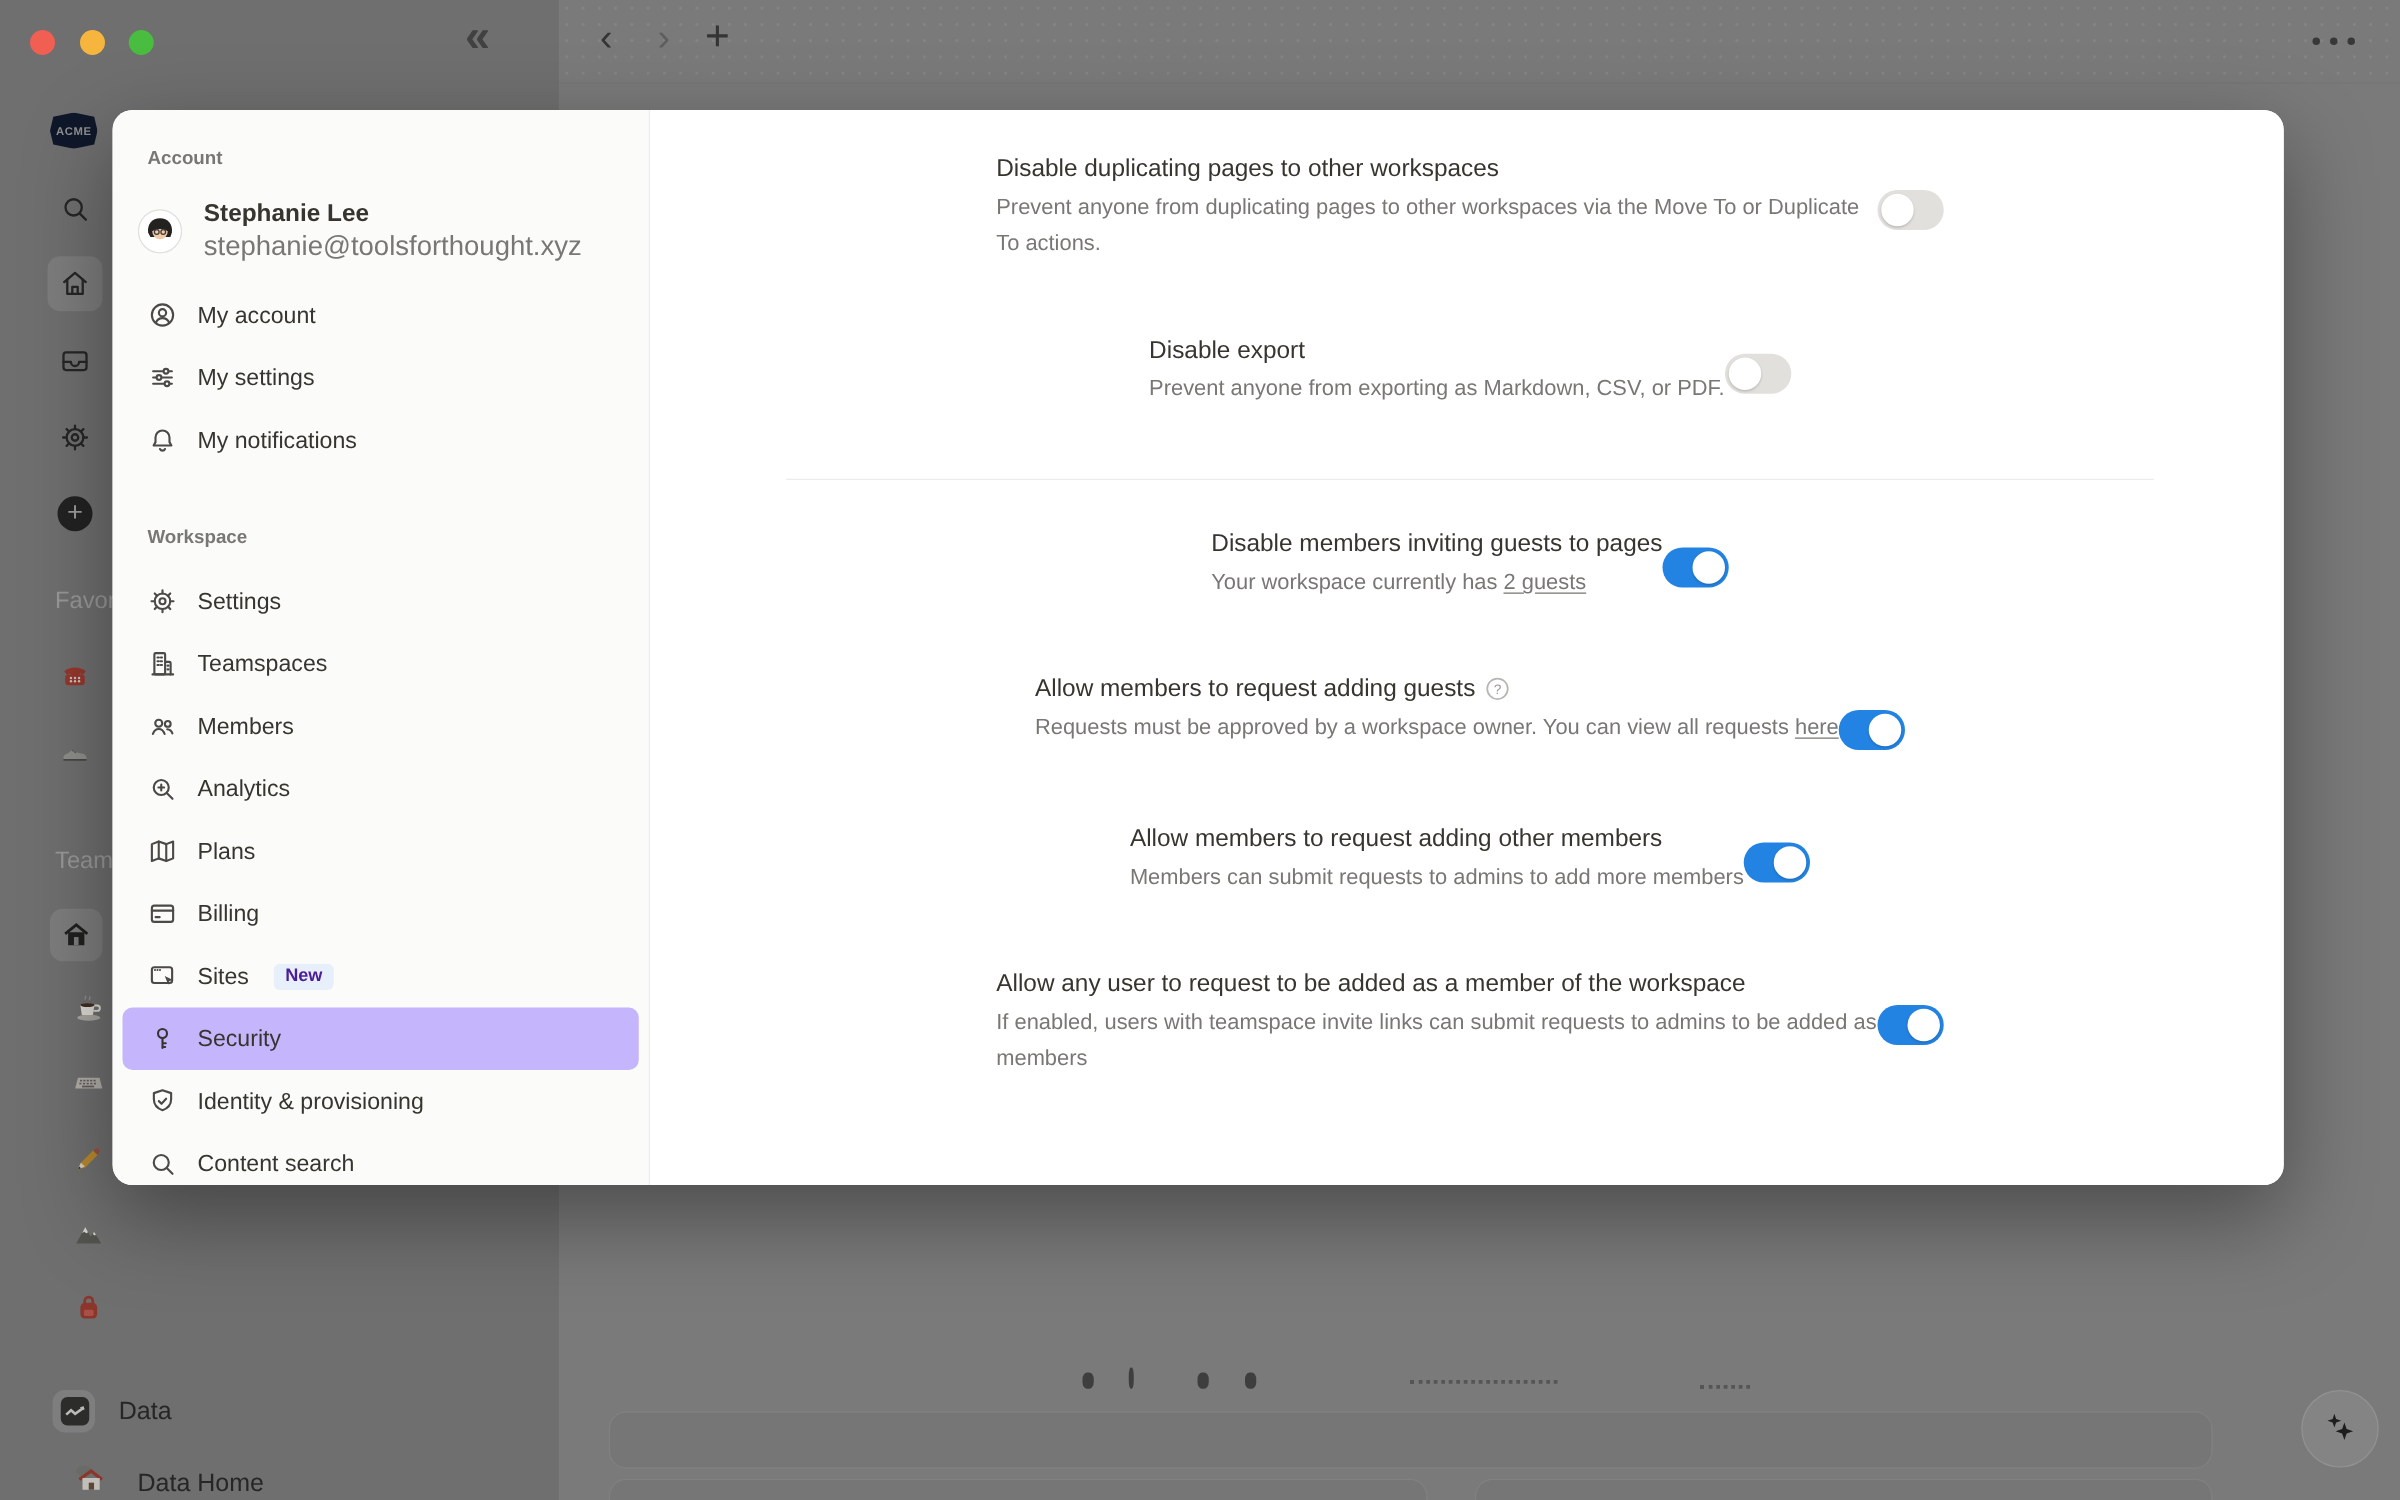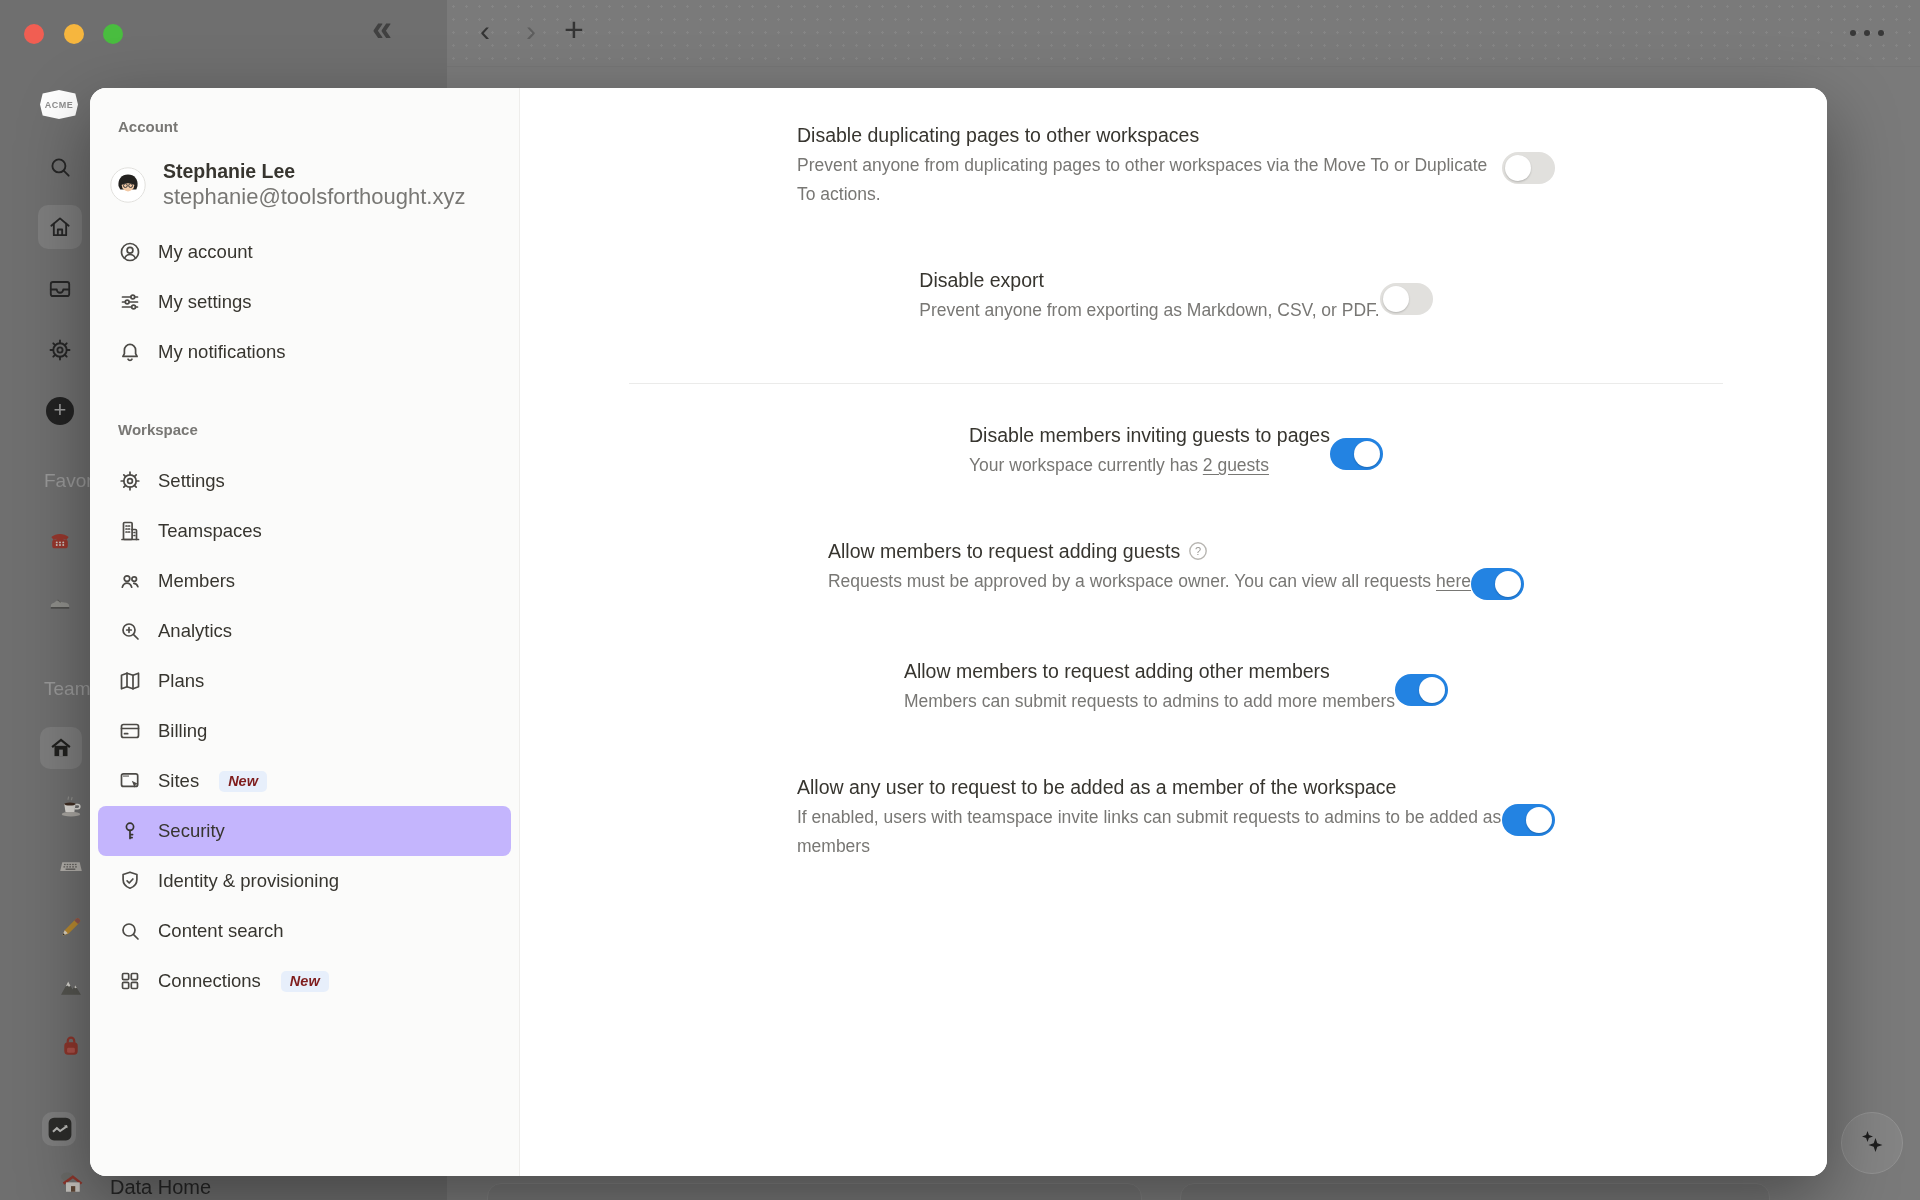--- a/index.html
+++ b/index.html
@@ -13,52 +13,52 @@
     background-image:radial-gradient(circle,#8a8a8a 1px,transparent 1.3px); background-size:13px 13px;
     border-bottom:1px solid #747474; opacity:.7; }
   .tlight { position:absolute; top:24px; width:20px; height:20px; border-radius:50%; }
   .glyph-collapse { position:absolute; left:372px; top:8px; font-size:36px; color:#414141; font-weight:bold; }
   .nav-glyph { position:absolute; top:14px; font-size:30px; color:#343434; }
   .nav-fwd { color:#5e5e5e; }
   .nav-plus { font-size:34px; top:10px; }
   .more-dots { position:absolute; left:1850px; top:30px; display:flex; gap:8px; }
   .more-dots i { width:6px; height:6px; border-radius:50%; background:#383838; }
 
-  .acme { position:absolute; left:40px; top:90px; width:38px; height:29px; background:#ffffff;
+  .acme { position:absolute; left:40px; top:90px; width:38px; height:29px; background:#0f172a;
     color:#8f8f8f; font-size:9px; font-weight:bold; letter-spacing:.5px; display:flex; align-items:center; justify-content:center;
     clip-path:polygon(50% 0,93% 12%,100% 50%,93% 88%,50% 100%,7% 88%,0 50%,7% 12%); }
   .rail-ic { position:absolute; left:47px; width:26px; height:26px; color:#262626; }
   .rail-tile { position:absolute; border-radius:10px; background:#7d7d7d; }
   .rail-label { position:absolute; left:44px; color:#989898; font-size:19px; }
   .plus-circle { position:absolute; left:46px; width:28px; height:28px; background:#222; border-radius:50%;
     color:#9a9a9a; font-size:22px; line-height:26px; text-align:center; }
   .emoji-ic { position:absolute; width:26px; height:26px; }
 
   .data-row-label { position:absolute; color:#262626; font-size:20px; font-weight:400; }
   .frag { position:absolute; background:#303030; border-radius:40%; opacity:.8; }
   .dotline { position:absolute; border-bottom:3px dotted #4d4d4d; opacity:.8; }
   .bk-box { position:absolute; background:#767676; border:1px solid #818181; border-radius:14px; }
   .ai-btn { position:absolute; left:1841px; top:1112px; width:62px; height:62px; border-radius:50%;
     background:#848484; border:1px solid #929292; display:flex; align-items:center; justify-content:center; }
 
   
-  .dialog { position:absolute; left:90px; top:88px; width:1737px; height:1088px; background:#fff;
+  .dialog { position:absolute; left:90px; top:88px; width:1737px; height:860px; background:#fff;
     border-radius:16px; box-shadow:0 25px 70px rgba(0,0,0,.38); display:flex; overflow:hidden; }
   .dlg-side { width:430px; min-width:430px; background:#fbfbfa; border-right:1px solid #eeedeb;
     padding:30px 8px 0 8px; overflow:hidden; }
   .sec-label { color:#787774; font-size:15px; font-weight:700; margin:0 0 18px 20px; }
   .acct-row { display:flex; align-items:center; gap:17px; padding:0 12px; height:64px; margin-bottom:10px; border-radius:8px; }
   .acct-name { color:#37352f; font-size:19.5px; font-weight:700; line-height:1.25; }
   .acct-email { color:#787774; font-size:22px; line-height:1.3; }
   .sitem { display:flex; align-items:center; gap:16px; height:50px; padding:0 12px 0 20px; border-radius:8px; color:#37352f; font-size:18.5px; }
   .sitem .sicon { width:24px; height:24px; color:#4c4a46; flex:none; }
   .sitem.sel { background:#c4b5fd; font-weight:400; }
   .sitem.sel .sicon { color:#37352f; }
-  .badge { margin-left:4px; background:#e7effb; color:#7f1d1d; font-size:14.5px; font-weight:600;
-    padding:2px 9px 3px; border-radius:5px;font-style:italic; }
+  .badge { margin-left:4px; background:#e7effb; color:#4c1d95; font-size:14.5px; font-weight:600;
+    padding:2px 9px 3px; border-radius:5px; }
   .ws-gap { margin-top:44px; }
 
   .dlg-main { flex:1; padding:34px 104px 0 109px; background:#fff; }
   .srow { display:flex; justify-content:center; align-items:flex-start; margin-bottom:58px; }
   .srow-text { max-width:810px; }
   .srow-title { color:#37352f; font-size:19.5px; line-height:26px; display:flex; align-items:center; gap:8px; }
   .srow-desc { color:#787774; font-size:17.5px; line-height:29px; margin-top:3px; max-width:705px; }
   .srow-desc a { color:#787774; text-decoration:underline; text-underline-offset:3px; }
   .help { width:20px; height:20px; flex:none; }
   .sect-head { color:#37352f; font-size:24px; font-weight:700; line-height:30px; margin-top:60px; }

